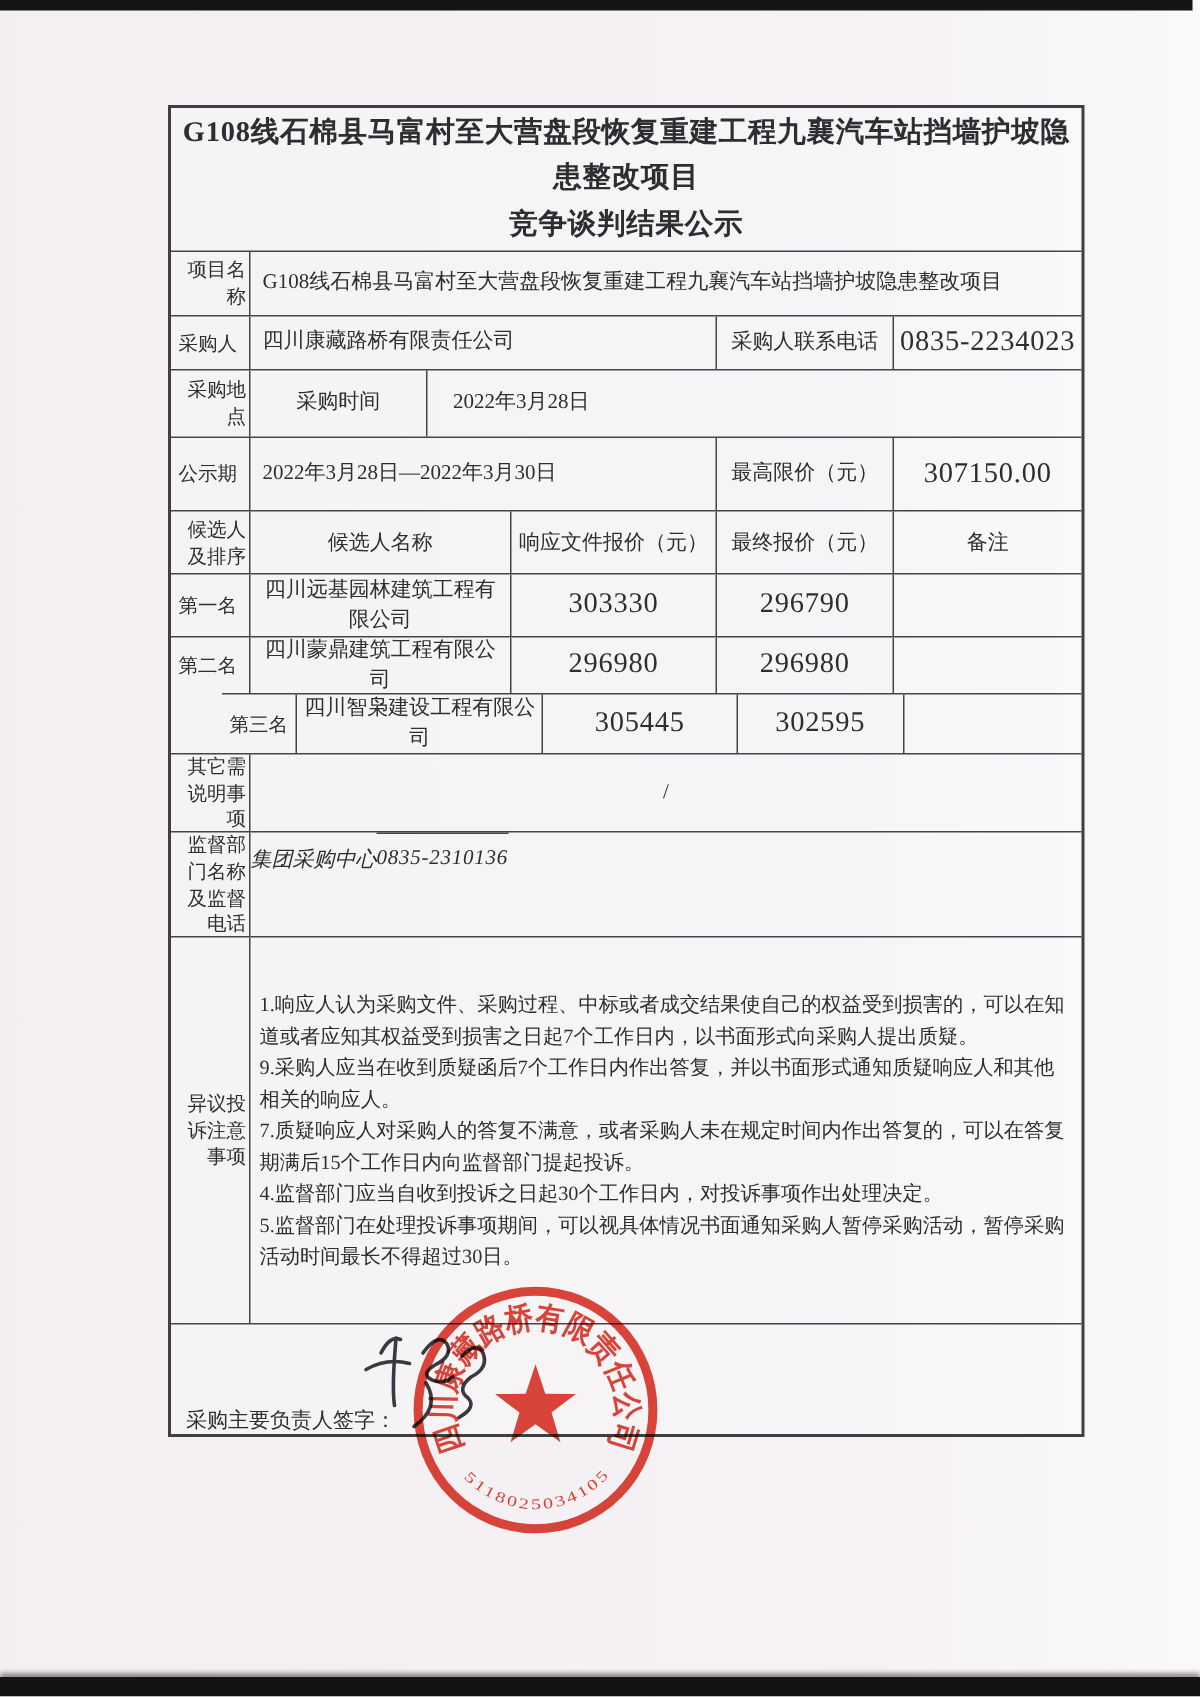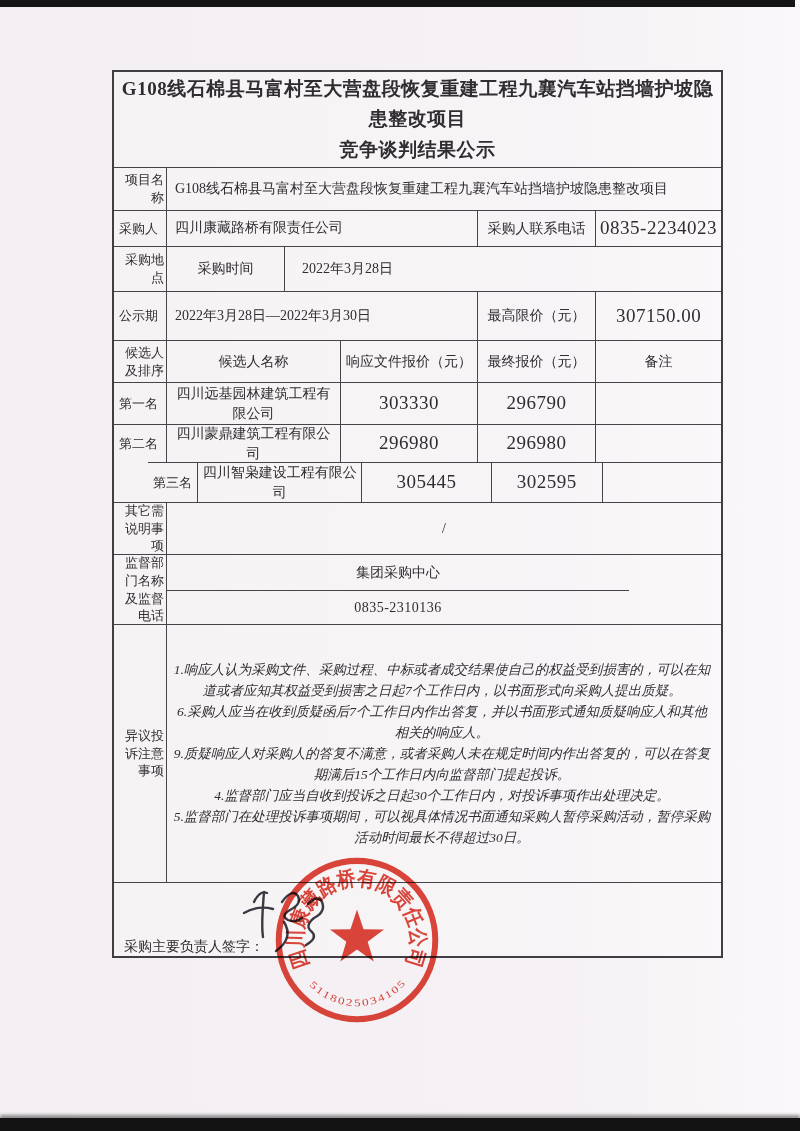--- a/index.html
+++ b/index.html
@@ -30,25 +30,25 @@
   .v-left{font-size:14px;padding:3px 6px 3px 8px;line-height:1.45;}
   .v-center{font-size:14px;justify-content:center;text-align:center;padding:2px 4px;line-height:1.4;}
   .num{font-size:19px;letter-spacing:.5px;}
   .r-title{height:95px;flex-direction:column;align-items:center;justify-content:center;}
   .title-line{font-size:19px;font-weight:700;letter-spacing:.5px;line-height:1.6;text-align:center;}
   .r-project{height:43px;} .r-purchaser{height:36px;} .r-location{height:45px;}
   .r-publicity{height:49px;} .r-chead{height:42px;} .r-c1{height:42px;} .r-c2{height:38px;}
   .r-c3{height:40px;margin-left:34px;} .r-other{height:52px;} .r-superv{height:70px;} .r-objection{height:258px;}
   .r-sign{height:74px;align-items:flex-end;}
   .chead{font-size:14px;justify-content:center;text-align:right;}
-  .superv-right{width:463px;display:flex;flex-direction:column;border-left:1px solid var(--line);box-sizing:border-box;}
+  .superv-right{width:463px;display:flex;flex-direction:row;border-left:1px solid var(--line);box-sizing:border-box;font-style:italic;}
   .superv-sub{height:36px;display:flex;align-items:center;justify-content:center;font-size:14px;box-sizing:border-box;}
   .superv-sub + .superv-sub{border-top:1px solid var(--line);height:34px;}
   .objection-cell{width:555px;padding:6px 10px 6px 6px;}
-  .objection-text{font-size:13.5px;line-height:21px;text-align:center;font-style:italic;}
+  .objection-text{font-size:13.5px;line-height:21px;text-align:left;}
   .sign-cell{padding-left:10px;font-size:14px;}
   .sig-svg{position:absolute;left:238px;top:880px;width:115px;height:78px;z-index:3;}
   .stamp-svg{position:absolute;left:271px;top:853px;width:172px;height:174px;z-index:4;mix-blend-mode:multiply;opacity:.92;}
 </style>
 </head>
 <body>
 
 <div class="scan-top"></div>
 <div class="scan-bottom"></div>
 
@@ -127,22 +127,22 @@
       <div class="superv-sub">集团采购中心</div>
       <div class="superv-sub num">0835-2310136</div>
     </div>
   </div>
 
   <div class="row r-objection">
     <div class="c lab">异议投诉注意事项</div>
     <div class="c objection-cell">
       <div class="objection-text">
         <div>1.响应人认为采购文件、采购过程、中标或者成交结果使自己的权益受到损害的，可以在知道或者应知其权益受到损害之日起7个工作日内，以书面形式向采购人提出质疑。</div>
-        <div>6.采购人应当在收到质疑函后7个工作日内作出答复，并以书面形式通知质疑响应人和其他相关的响应人。</div>
-        <div>9.质疑响应人对采购人的答复不满意，或者采购人未在规定时间内作出答复的，可以在答复期满后15个工作日内向监督部门提起投诉。</div>
+        <div>9.采购人应当在收到质疑函后7个工作日内作出答复，并以书面形式通知质疑响应人和其他相关的响应人。</div>
+        <div>7.质疑响应人对采购人的答复不满意，或者采购人未在规定时间内作出答复的，可以在答复期满后15个工作日内向监督部门提起投诉。</div>
         <div>4.监督部门应当自收到投诉之日起30个工作日内，对投诉事项作出处理决定。</div>
         <div>5.监督部门在处理投诉事项期间，可以视具体情况书面通知采购人暂停采购活动，暂停采购活动时间最长不得超过30日。</div>
       </div>
     </div>
   </div>
 
   <div class="row r-sign">
     <div class="c w-full sign-cell">采购主要负责人签字：</div>
   </div>
 

